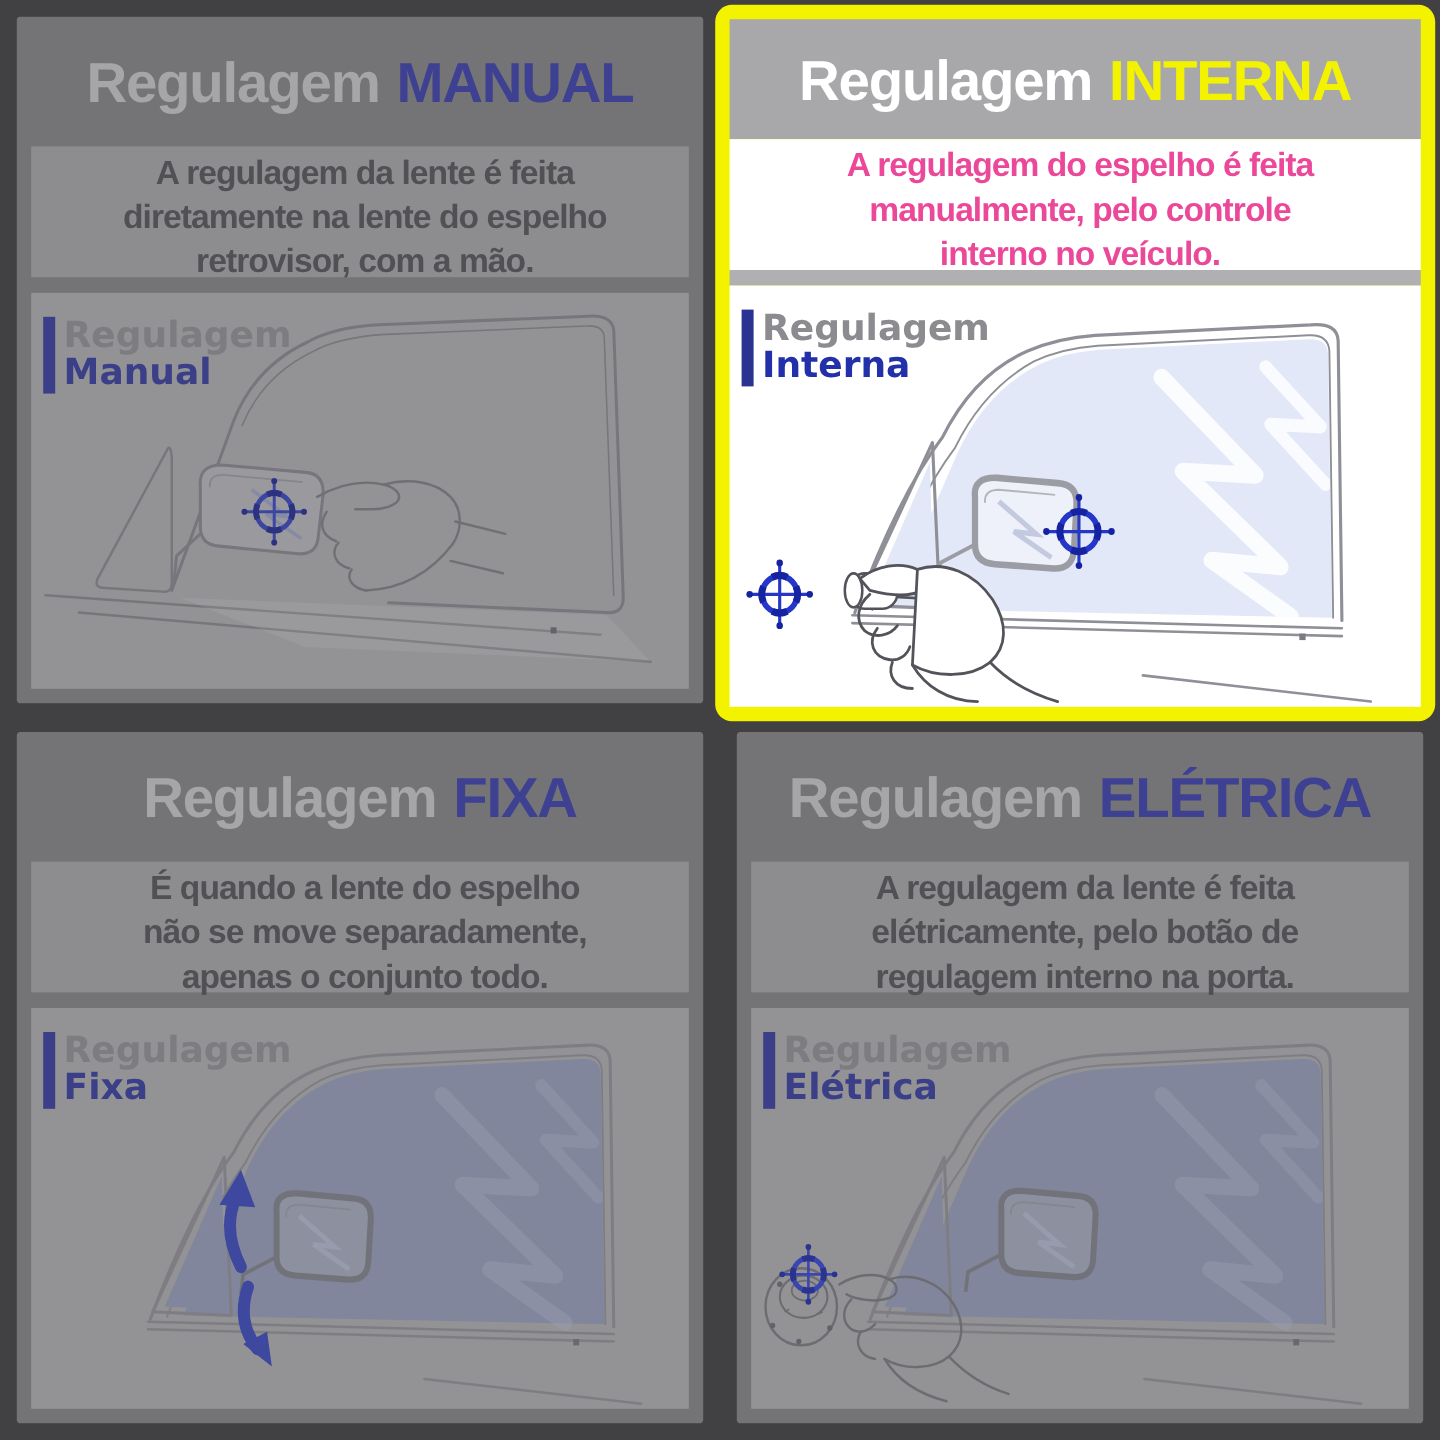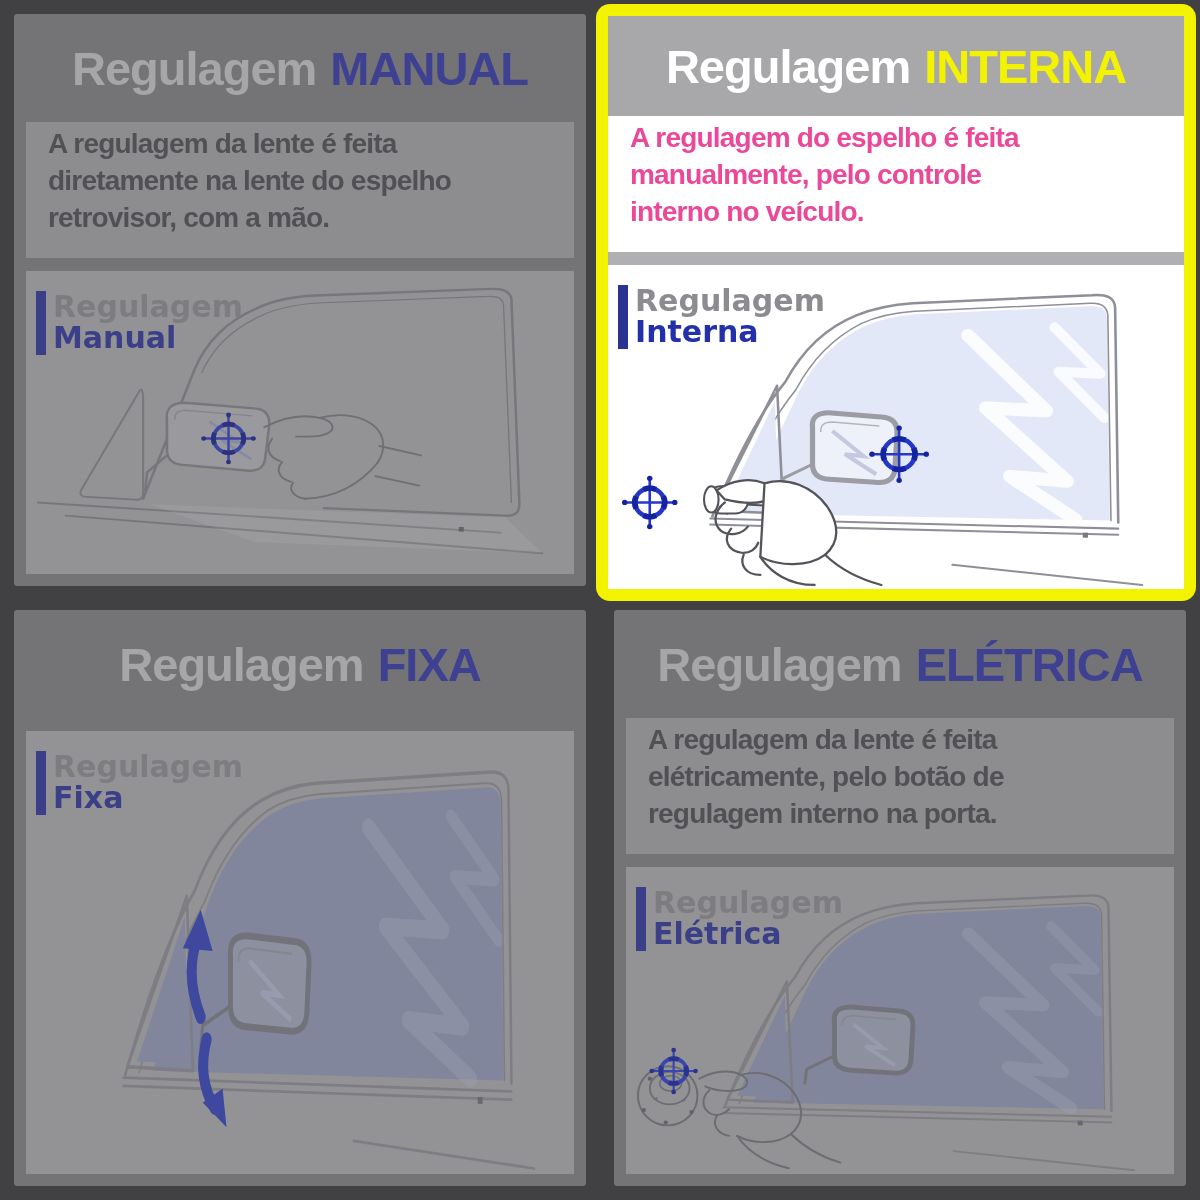--- a/index.html
+++ b/index.html
@@ -15,23 +15,23 @@
     height:104px;flex:0 0 auto;display:flex;align-items:center;justify-content:center;gap:14px;
     font-weight:700;font-size:47px;letter-spacing:-1px;white-space:nowrap;
   }
   .dim .title-row{height:108px;}
   .hl .title-row{background:#a8a8aa;height:100px;}
   .title-prefix{color:#a6a6a8;}
   .hl .title-prefix{color:#ffffff;}
   .title-keyword{color:#3e4191;}
   .hl .title-keyword{color:#f3f300;}
   .desc{
-    flex:0 0 auto;height:136px;box-sizing:border-box;
+    flex:0 0 auto;height:109px;box-sizing:border-box;
     font-weight:700;font-size:28px;line-height:37px;letter-spacing:-0.8px;
-    color:#515155;white-space:pre-line;text-align:left;
+    color:#515155;white-space:pre-line;text-align:center;
     padding:3px 14px 0 22px;
   }
   .dim .desc{background:#8d8d90;margin:0 12px;}
   .hl .desc{background:#ffffff;color:#ec4899;}
   .sep{flex:0 0 auto;height:13px;}
   .hl .sep{background:#b0b0b2;}
   .illus{flex:1 1 auto;position:relative;overflow:hidden;}
   .dim .illus{background:#939396;margin:0 12px 12px 12px;}
   .hl .illus{background:#ffffff;}
   .illus svg{position:absolute;left:0;top:0;width:100%;height:100%;}
@@ -183,20 +183,23 @@
       </div>
     </div>
   </div>
 </div>
 
 <div class="panel dim" style="left:14px;top:610px;width:572px;height:576px;">
   <div class="title-row">
     <span class="title-prefix">Regulagem</span>
     <span class="title-keyword">FIXA</span>
   </div>
+  <div class="desc">É quando a lente do espelho
+não se move separadamente,
+apenas o conjunto todo.</div>
   <div class="sep"></div>
   <div class="illus">
     <svg viewBox="0 0 552 322" preserveAspectRatio="none">
       <g stroke-linecap="round" stroke-linejoin="round">
         <path d="M 182,128 Q 205,80 248,60 Q 268,51 295,49 L 462,41 Q 477,40 478,52 L 481,254 L 128,247 Z" fill="#82869c" stroke="none"></path>
         <path d="M 345,70 L 420,145 L 362,142 L 440,215 L 385,210 L 448,253" fill="none" stroke="#989db0" stroke-width="13" opacity="0.45"></path>
         <path d="M 428,62 L 472,108 L 432,106 L 476,152" fill="none" stroke="#989db0" stroke-width="10" opacity="0.4"></path>
         <path d="M 100,250 Q 135,160 170,116 Q 195,68 238,50 Q 262,40 292,38 L 464,30 Q 485,28 486,42 L 489,256" fill="none" stroke="#7d7d83" stroke-width="2.5"></path>
         <path d="M 114,248 Q 148,165 180,124 Q 203,79 243,58 Q 265,48 294,46 L 462,38 Q 478,37 479,50 L 482,254" fill="none" stroke="#7d7d83" stroke-width="1.5"></path>
         <path d="M 160,135 L 112,240 L 163,242 Z" fill="#82869c" stroke="none"></path>

